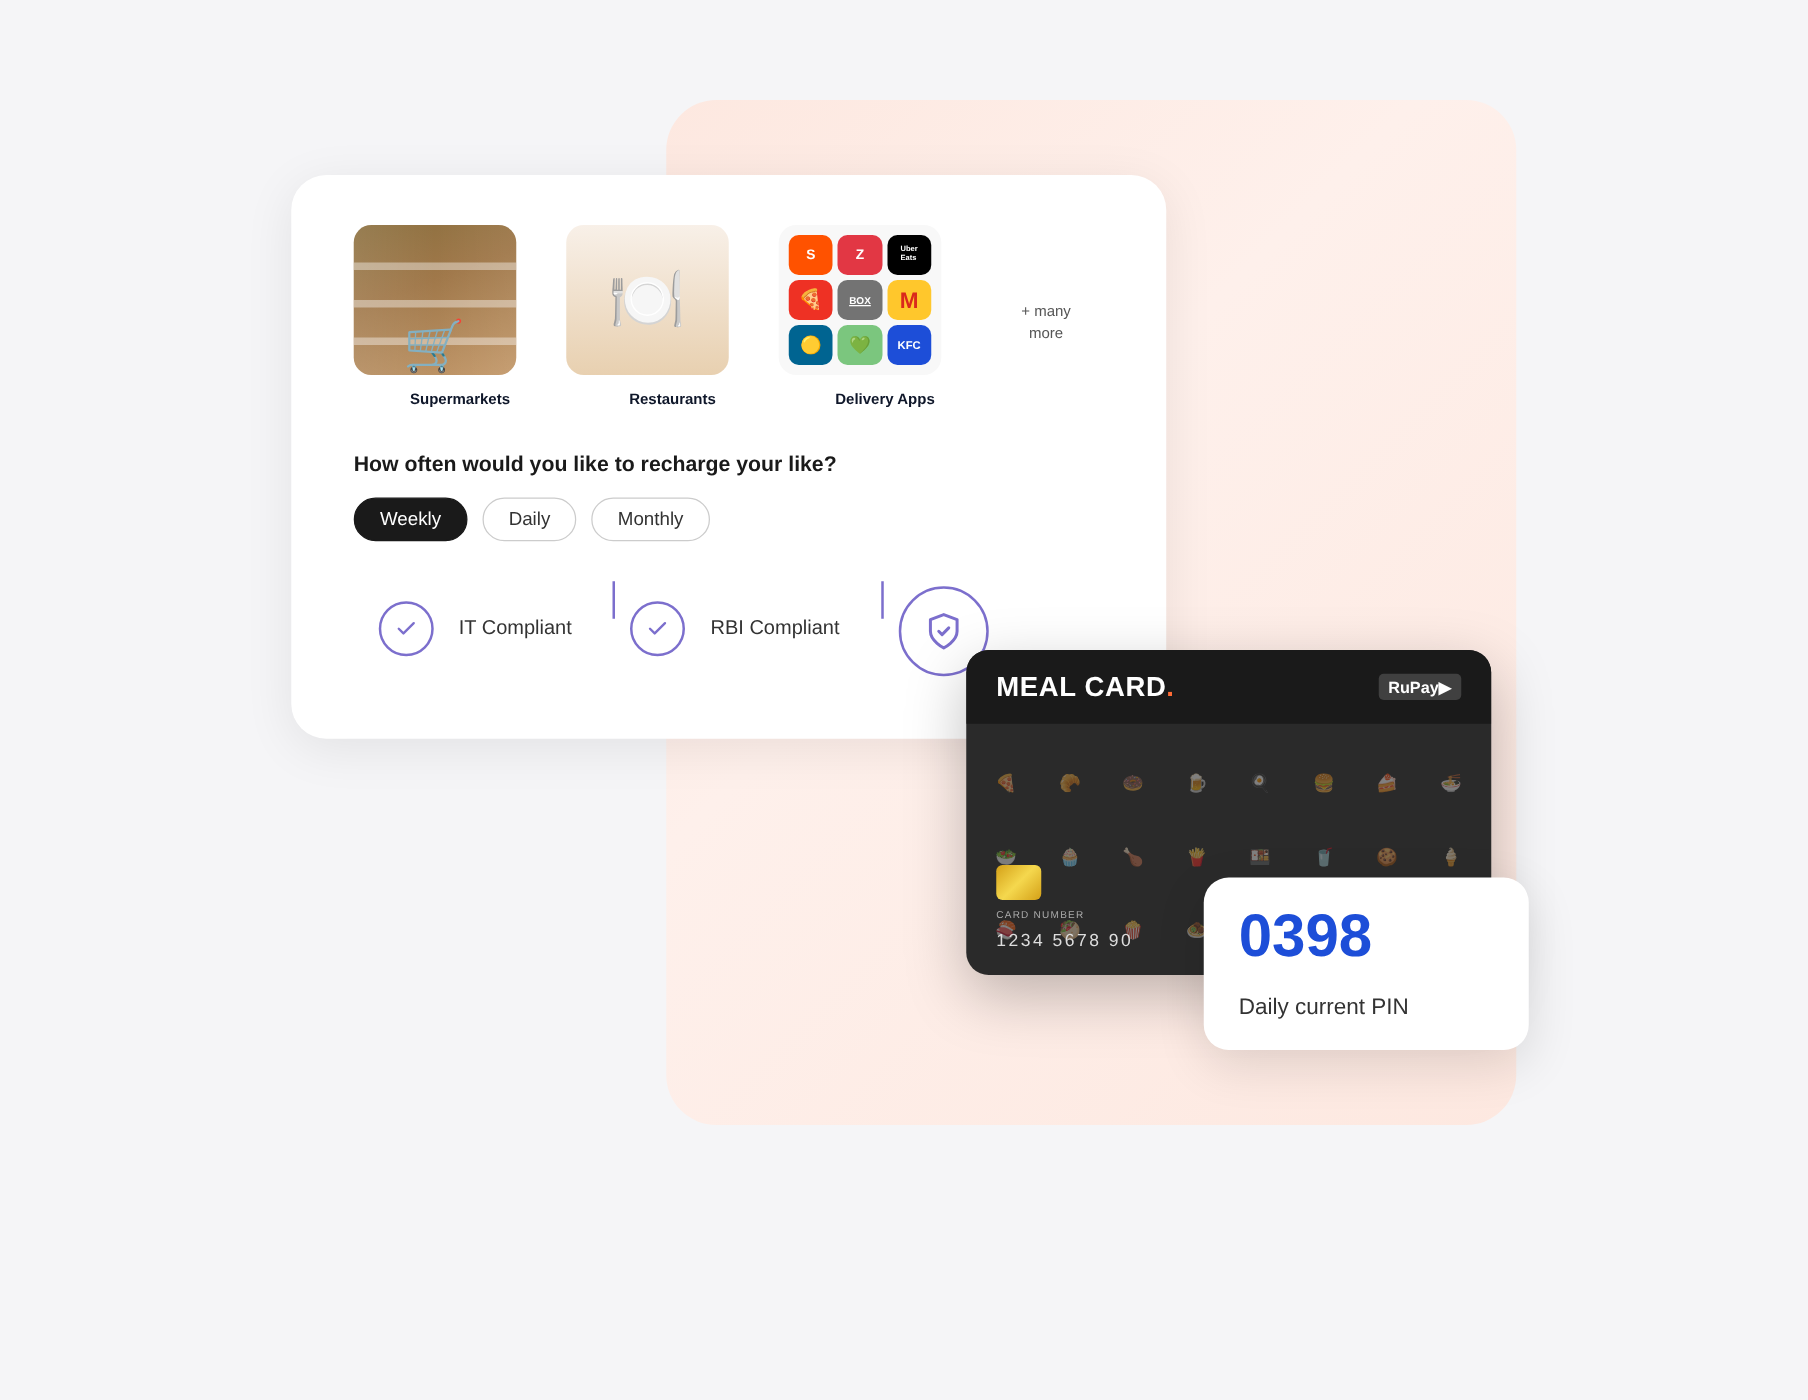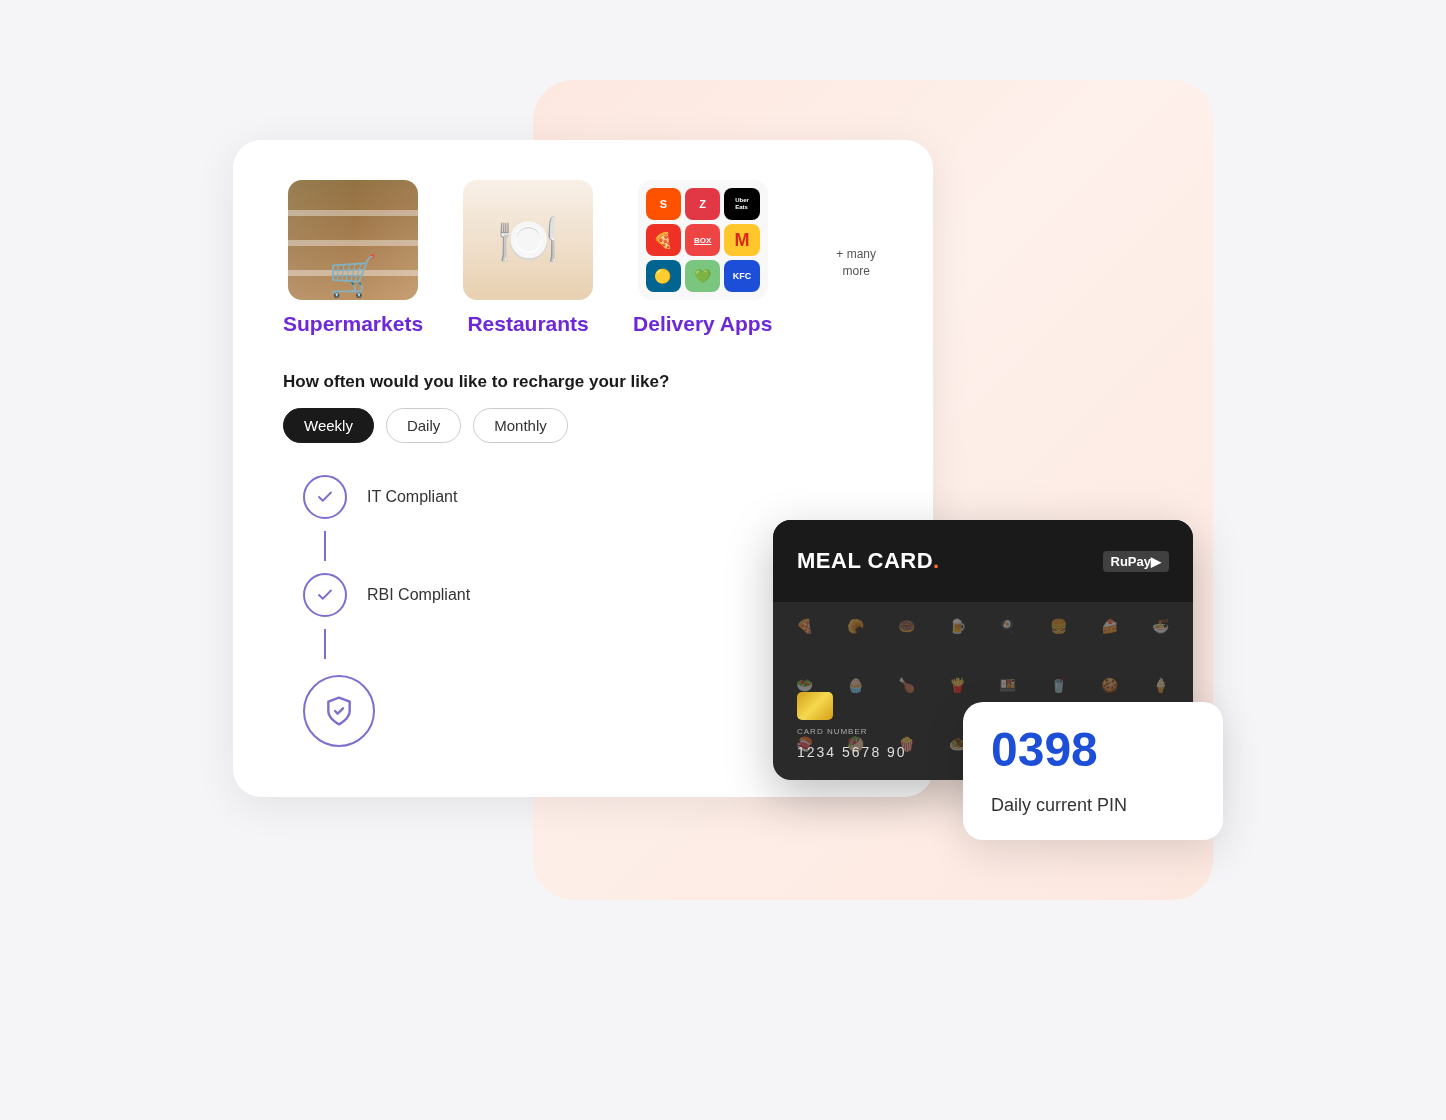--- a/index.html
+++ b/index.html
@@ -81,31 +81,32 @@
       justify-content: center;
       font-size: 11px;
       font-weight: 800;
       color: white;
     }
 
     .icon-swiggy { background: #ff5200; }
     .icon-zomato { background: #e23744; }
     .icon-uber { background: #000; font-size: 8px; }
     .icon-pizzahut { background: #ee3124; font-size: 8px; }
-    .icon-box8 { background: #ef4444; font-size: 8px; text-decoration: underline; }
+    .icon-box8 { background: #737373; font-size: 8px; text-decoration: underline; }
     .icon-mcdonalds { background: #FFC72C; color: #DA291C; }
     .icon-dominos { background: #006491; font-size: 8px; }
     .icon-heart { background: #7bc67e; font-size: 14px; }
     .icon-kfc { background: #1d4ed8; font-size: 8px; }
 
     .category-label {
-      font-size: 21px;
+      font-size: 12px;
       font-weight: 700;
-      color: #6d28d9;
+      color: #0f172a;
       text-align: center;
+      margin-left: 40px;
     }
 
     .many-more {
       font-size: 12px;
       font-weight: 500;
       color: #555;
       text-align: center;
       line-height: 1.4;
       align-self: center;
       padding-top: 10px;
@@ -142,21 +143,21 @@
 
     .btn-frequency.active {
       background: #1a1a1a;
       color: #fff;
       border-color: #1a1a1a;
     }
 
     
     .compliance-section {
       display: flex;
-      flex-direction: column;
+      flex-direction: row;
       gap: 12px;
       position: relative;
       padding-left: 20px;
     }
 
     .compliance-item {
       display: flex;
       align-items: center;
       gap: 20px;
       position: relative;
@@ -230,21 +231,21 @@
       position: relative;
       overflow: hidden;
       box-shadow: 0 16px 48px rgba(0,0,0,0.25);
     }
 
     .meal-card-header {
       position: absolute;
       top: 0;
       left: 0;
       right: 0;
-      height: 82px;
+      height: 59px;
       background: #1a1a1a;
       display: flex;
       align-items: center;
       justify-content: space-between;
       padding: 0 24px;
     }
 
     .meal-card-title {
       font-size: 22px;
       font-weight: 900;

